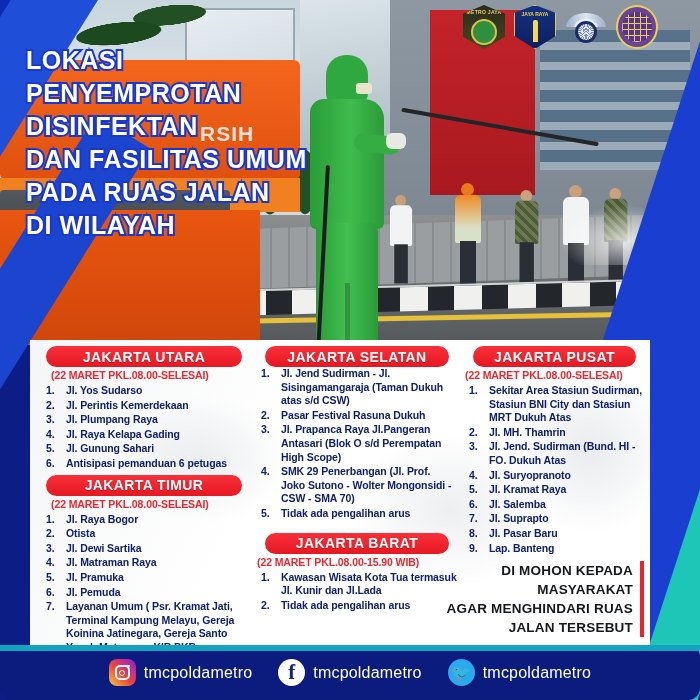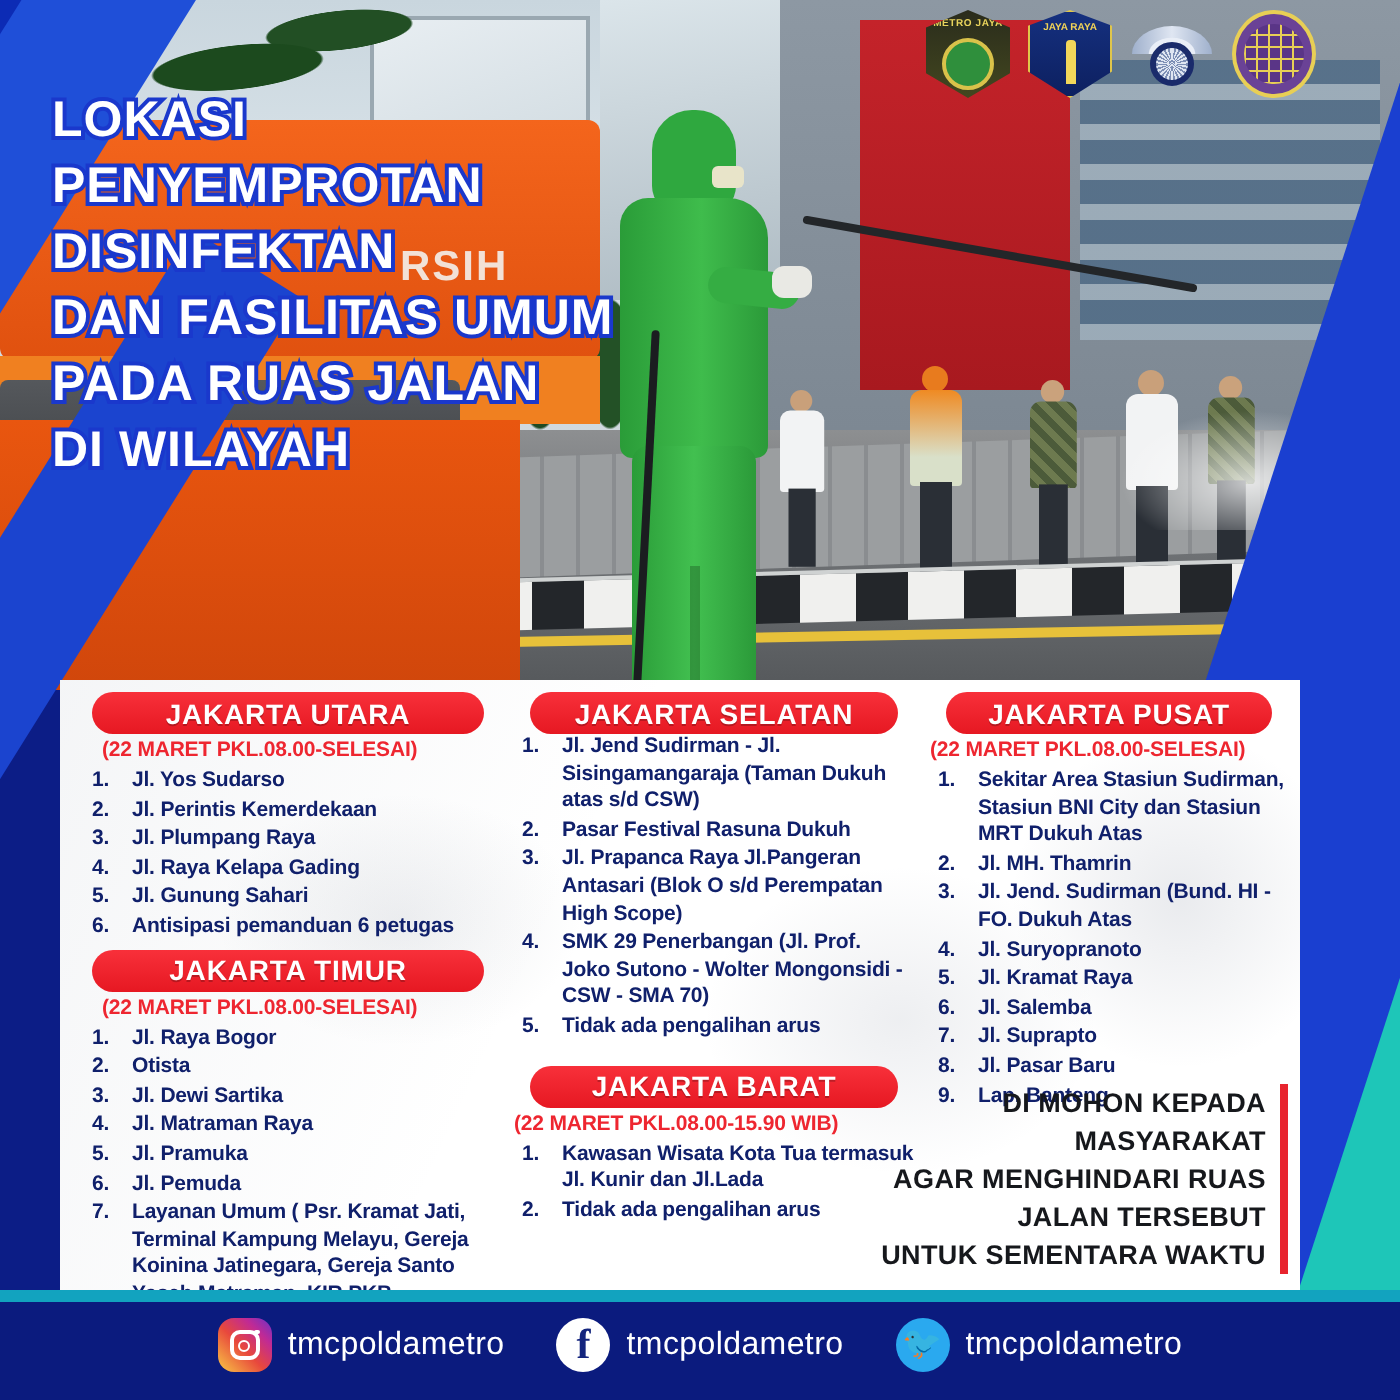--- a/index.html
+++ b/index.html
@@ -345,21 +345,21 @@
   }
   .warn span {
     display:block; color:#16181c; font-weight:bold;
     font-size: 13.5px; line-height: 19px; letter-spacing: .2px;
   }
 
   
   .footer {
     position:absolute; left:0; bottom:0; width:700px; height: 55px;
     background: #0b1b7e; z-index: 50;
-    display:flex; align-items:center; justify-content:center; gap: 26px;
+    display:flex; align-items:center; justify-content:center; gap: 26px; border-radius: 12px;
   }
   .social { display:flex; align-items:center; gap: 8px; }
   .social .txt { color:#fff; font-size: 16px; letter-spacing:.2px; }
   .ico { width: 27px; height: 27px; border-radius: 8px; position:relative;
          display:flex; align-items:center; justify-content:center; }
   .ico-ig {
     background: linear-gradient(45deg,#f9c945 0%, #e8483c 45%, #c02a95 75%, #6a31c9 100%);
   }
   .ico-ig .sq { width: 15px; height: 15px; border: 2.2px solid #fff; border-radius: 5px;
                 display:flex; align-items:center; justify-content:center; }
@@ -625,21 +625,20 @@
               <span class="num">9.</span>
               <span class="cont">Lap. Banteng</span>
             </li>
         </ol>
       </div>
     </div>
 
     <div class="warn">
       <span>DI MOHON KEPADA MASYARAKAT</span>
       <span>AGAR MENGHINDARI RUAS JALAN TERSEBUT</span>
-      <span>UNTUK SEMENTARA WAKTU</span>
     </div>
   </div>
 
   <div class="footer">
     <div class="hr-top"></div>
 
     <div class="social">
       <div class="ico ico-ig">
         <div class="sq">
             <div class="ci"></div>

